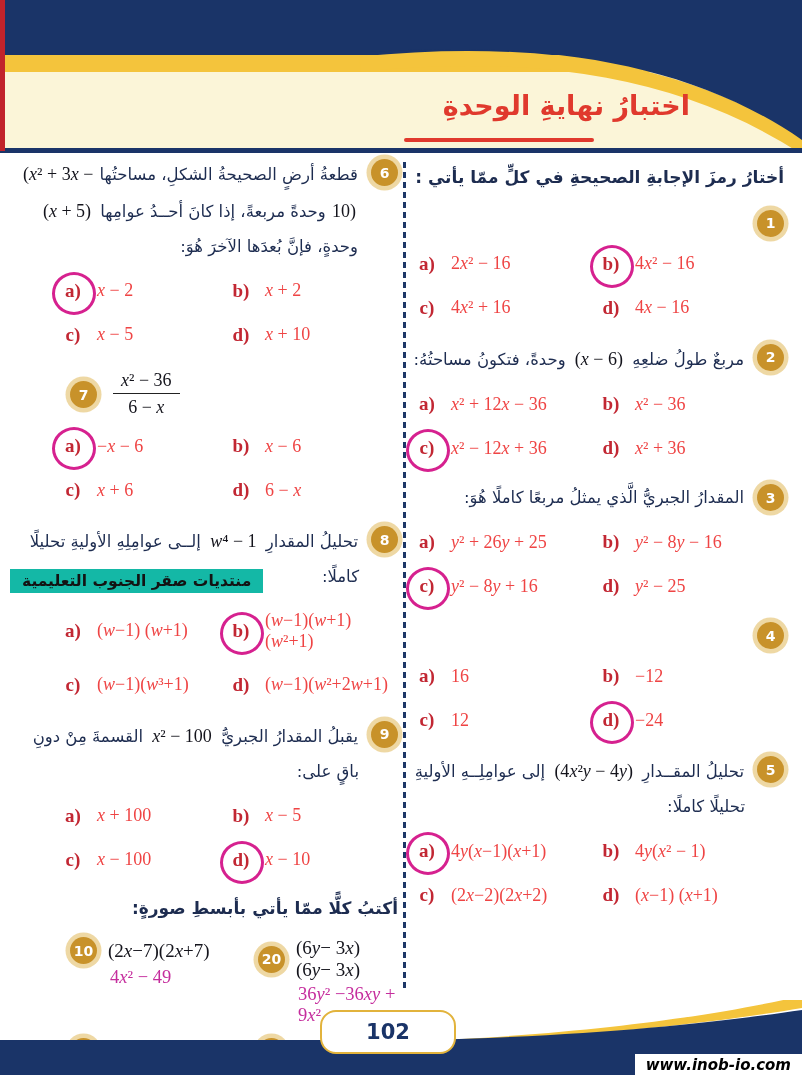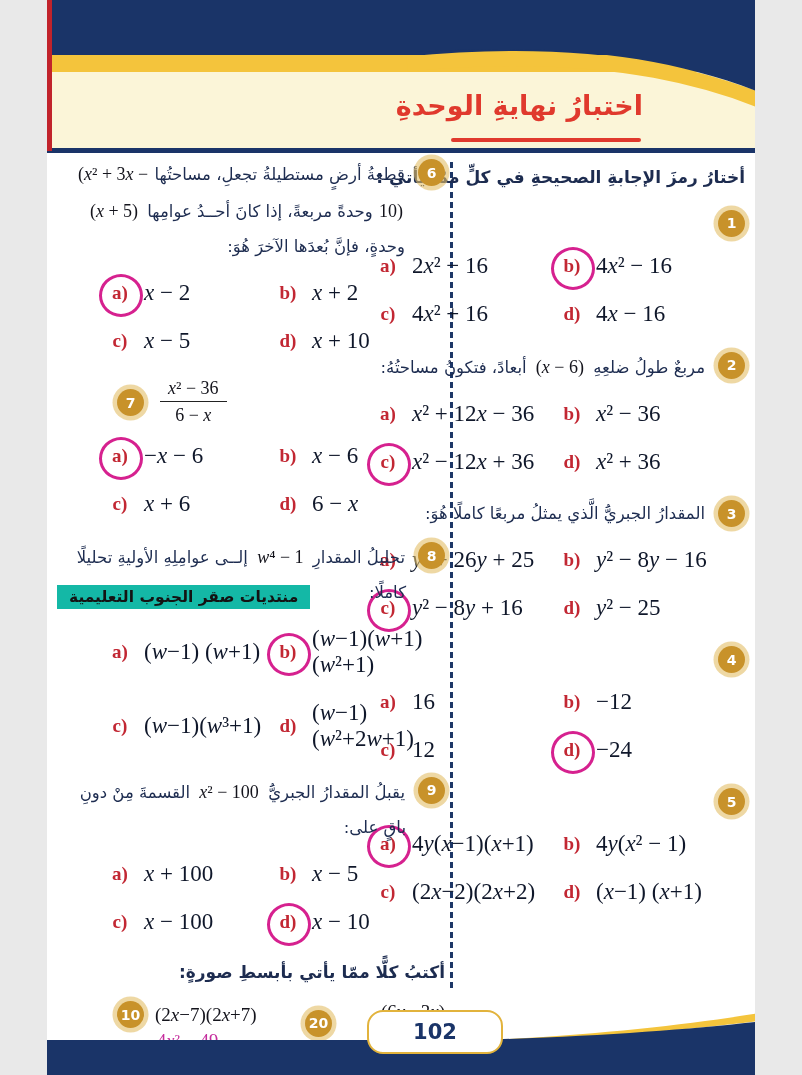--- a/index.html
+++ b/index.html
@@ -1,26 +1,26 @@
 <!DOCTYPE html>
 <html lang="ar"><head>
 <meta charset="utf-8">
 <style>
   html,body{margin:0;padding:0;background:#e9e9e9;}
-  .page{position:relative;width:708px;height:1075px;background:#ffffff;overflow:hidden;
+  .page{position:relative;width:802px;height:1075px;background:#ffffff;overflow:hidden;
         font-family:"DejaVu Sans",sans-serif;margin:0 auto;}
   
   .banner{position:absolute;top:0;left:0;}
   .red-edge{position:absolute;top:0;left:0;width:5px;height:151px;background:#c1232b;}
   .page-title{position:absolute;top:90px;right:112px;margin:0;font-size:27px;font-weight:bold;
               color:#e0392d;letter-spacing:-0.5px;}
   .title-underline{position:absolute;top:138px;left:404px;width:190px;height:4px;background:#e0392d;border-radius:2px;}
   
   .col{position:absolute;top:156px;direction:rtl;}
-  .col-right{right:10px;width:382px;}
+  .col-right{right:18px;width:382px;}
   .col-left{left:6px;width:392px;}
   .divider{position:absolute;top:162px;left:403px;width:3px;height:830px;
            background:repeating-linear-gradient(to bottom,#1d3767 0 6px,transparent 6px 10px);}
   .instruction{font-weight:bold;color:#1d2c50;font-size:17px;margin:6px 0 14px;line-height:1.8;}
   
   .question{margin-bottom:22px;}
   .q-head{display:flex;gap:12px;align-items:flex-start;}
   .q-head.ltr{direction:ltr;padding-left:64px;gap:16px;align-items:center;}
   .badge{flex:none;width:27px;height:27px;border-radius:50%;background:#c8922a;color:#fff;
          font-weight:bold;font-size:14px;display:flex;align-items:center;justify-content:center;
@@ -34,30 +34,30 @@
   .frac .num{display:block;padding:0 8px 1px;border-bottom:1.7px solid #222;}
   .frac .den{display:block;padding:1px 8px 0;}
   .options{display:grid;grid-template-columns:1fr 1fr;direction:ltr;row-gap:22px;margin:16px 4px 0 10px;}
   .col-left .options{margin-left:52px;}
   .option{display:flex;gap:9px;align-items:center;}
   .opt-letter{position:relative;flex:none;width:30px;text-align:center;
               font-family:"Liberation Serif","DejaVu Serif",serif;font-weight:bold;
               font-size:19px;color:#c22733;}
   .opt-letter.circled::before{content:'';position:absolute;left:-6px;top:-8px;width:38px;height:37px;
               border:3.6px solid #d6218f;border-radius:50%;}
-  .opt-math{font-family:"Liberation Serif","DejaVu Serif",serif;font-size:23px;color:#0f172a;direction:ltr;}
+  .opt-math{font-family:"Liberation Serif","DejaVu Serif",serif;font-size:18px;color:#ef4444;direction:ltr;}
   .q8wrap{position:relative;}
   .hl{position:absolute;left:4px;top:46px;background:#14b8a6;color:#131313;font-weight:bold;
       font-size:15.5px;padding:3px 12px;white-space:nowrap;}
   
   .simplify-title{margin-top:6px;}
   .simplify-grid{direction:ltr;display:grid;grid-template-columns:188px 1fr;row-gap:12px;margin:10px 0 0 64px;}
   .sitem .row{display:flex;gap:11px;align-items:center;}
   .sitem .badge{margin-top:0;}
-  .s-expr{font-family:"Liberation Serif","DejaVu Serif",serif;font-size:19px;color:#14141c;text-align:right;}
+  .s-expr{font-family:"Liberation Serif","DejaVu Serif",serif;font-size:19px;color:#14141c;}
   .s-ans{font-family:"Liberation Serif","DejaVu Serif",serif;font-size:18.5px;color:#c52d9d;margin:3px 0 0 40px;}
   
   .footer-art{position:absolute;bottom:0;left:0;}
   .page-number{position:absolute;left:320px;bottom:21px;width:132px;height:40px;background:#fff;
                border:2.5px solid #e2b33c;border-radius:16px;display:flex;align-items:center;justify-content:center;
                color:#1a3468;font-weight:bold;font-size:21px;}
   .site-watermark{position:absolute;right:0;bottom:0;height:21px;padding:0 11px;background:#fff;
                   display:flex;align-items:center;font-weight:bold;font-style:italic;font-size:15px;color:#000;}
 </style>
 </head>
@@ -101,21 +101,21 @@
             </div>
             <div class="option">
               <span class="opt-letter">d)</span>
               <span class="opt-math">4<i>x</i> − 16</span>
             </div>
           </div>
         </div>
         <div class="question">
           <div class="q-head">
             <span class="badge">2</span>
-            <span class="q-text"><span class="ar">مربعٌ طولُ ضلعِهِ</span> <span class="m" dir="ltr">(<i>x</i> − 6)</span> <span class="ar">أبعادً، فتكونُ مساحتُهُ:</span> </span>
+            <span class="q-text"><span class="ar">مربعٌ طولُ ضلعِهِ</span> <span class="m" dir="ltr">(<i>x</i> − 6)</span> <span class="ar">وحدةً، فتكونُ مساحتُهُ:</span> </span>
           </div>
           <div class="options">
             <div class="option">
               <span class="opt-letter">a)</span>
               <span class="opt-math"><i>x</i>² + 12<i>x</i> − 36</span>
             </div>
             <div class="option">
               <span class="opt-letter">b)</span>
               <span class="opt-math"><i>x</i>² − 36</span>
             </div>
@@ -172,20 +172,21 @@
             </div>
             <div class="option">
               <span class="opt-letter circled">d)</span>
               <span class="opt-math">−24</span>
             </div>
           </div>
         </div>
         <div class="question">
           <div class="q-head">
             <span class="badge">5</span>
+            <span class="q-text"><span class="ar">تحليلُ المقــدارِ</span> <span class="m" dir="ltr">(4<i>x</i>²<i>y</i> − 4<i>y</i>)</span> <span class="ar">إلى عوامِلِــهِ الأوليةِ تحليلًا كاملًا:</span> </span>
           </div>
           <div class="options">
             <div class="option">
               <span class="opt-letter circled">a)</span>
               <span class="opt-math">4<i>y</i>(<i>x</i>−1)(<i>x</i>+1)</span>
             </div>
             <div class="option">
               <span class="opt-letter">b)</span>
               <span class="opt-math">4<i>y</i>(<i>x</i>² − 1)</span>
             </div>
@@ -200,21 +201,21 @@
           </div>
         </div>
       </div>
   </section>
 
   <section class="col col-left">
     <div id="left-questions">
         <div class="question">
           <div class="q-head">
             <span class="badge">6</span>
-            <span class="q-text"><span class="ar">قطعةُ أرضٍ مستطيلةُ تجعلِ، مساحتُها</span> <span class="m" dir="ltr">(<i>x</i>² + 3<i>x</i> − 10)</span> <span class="ar">وحدةً مربعةً، إذا كانَ أحــدُ عوامِها</span> <span class="m" dir="ltr">(<i>x</i> + 5)</span> <span class="ar">وحدةٍ، فإنَّ بُعدَها الآخرَ هُوَ:</span> </span>
+            <span class="q-text"><span class="ar">قطعةُ أرضٍ الصحيحةُ الشكلِ، مساحتُها</span> <span class="m" dir="ltr">(<i>x</i>² + 3<i>x</i> − 10)</span> <span class="ar">وحدةً مربعةً، إذا كانَ أحــدُ عوامِها</span> <span class="m" dir="ltr">(<i>x</i> + 5)</span> <span class="ar">وحدةٍ، فإنَّ بُعدَها الآخرَ هُوَ:</span> </span>
           </div>
           <div class="options">
             <div class="option">
               <span class="opt-letter circled">a)</span>
               <span class="opt-math"><i>x</i> − 2</span>
             </div>
             <div class="option">
               <span class="opt-letter">b)</span>
               <span class="opt-math"><i>x</i> + 2</span>
             </div>
@@ -336,14 +337,15 @@
           <div class="s-ans">9<i>d</i>² +36<i>d</i> + 36</div>
         </div>
       </div>
   </section>
 
   <svg class="footer-art" width="802" height="75" viewBox="0 0 802 75">
     <path d="M400,42 C600,34 720,14 802,-4 L802,8 C720,22 600,36 400,46 Z" fill="#f4c43c"></path>
     <path d="M0,40 L420,40 C600,36 720,22 802,10 L802,75 L0,75 Z" fill="#1a3468"></path>
   </svg>
   <div class="page-number">102</div>
+  <div class="site-watermark">www.inob-io.com</div>
 
 </div>
 
 </body></html>

